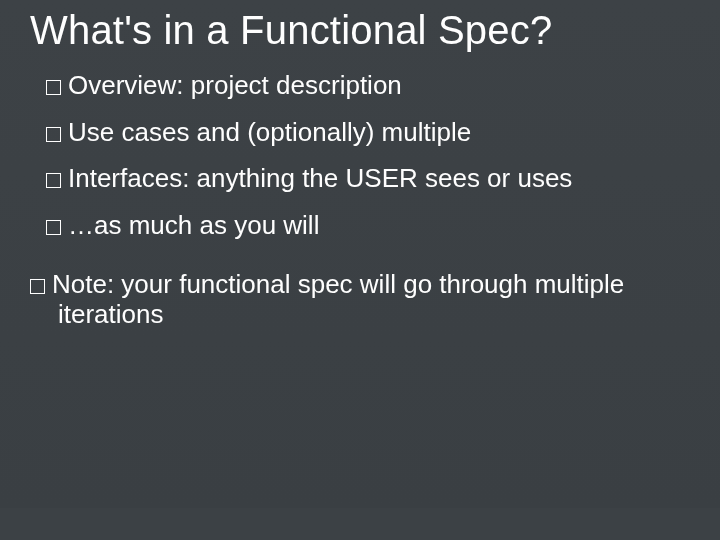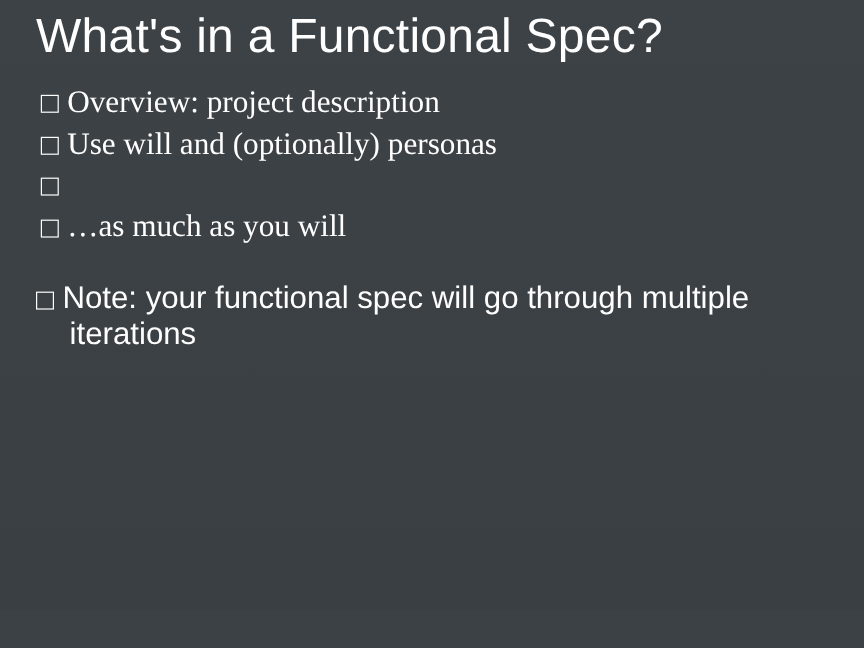--- a/index.html
+++ b/index.html
@@ -29,22 +29,21 @@
     font-size: 26px;
     line-height: 1.18;
     color: #fefefe;
     font-weight: 400;
   }
   .group { margin-bottom: 28px; }
   .item {
     display: block;
     padding-left: 28px;
     text-indent: -28px;
-    margin: 4px;
-    font-family: Liberation Serif, serif;
+    margin: 16px;
   }
   .bullet-box {
     display: inline-block;
     width: 15px;
     height: 15px;
     border: 1.5px solid #fefefe;
     vertical-align: -1px;
     margin-right: 7px;
   }
   .note-item {
@@ -59,24 +58,24 @@
 
   <h1 class="title">What's in a Functional Spec?</h1>
 
   <div class="body">
 
     <div class="group">
       <div class="item">
         <span class="bullet-box"></span><span>Overview: project description</span>
       </div>
       <div class="item">
-        <span class="bullet-box"></span><span>Use will and (optionally) personas</span>
+        <span class="bullet-box"></span><span>Use cases and (optionally) multiple</span>
       </div>
       <div class="item">
-        <span class="bullet-box"></span>
+        <span class="bullet-box"></span><span>Interfaces: anything the USER sees or uses</span>
       </div>
       <div class="item">
         <span class="bullet-box"></span><span>…as much as you will</span>
       </div>
     </div>
 
     <div class="group">
       <div class="note-item">
         <span class="bullet-box"></span><span>Note:  your functional spec will go through multiple iterations</span>
       </div>

